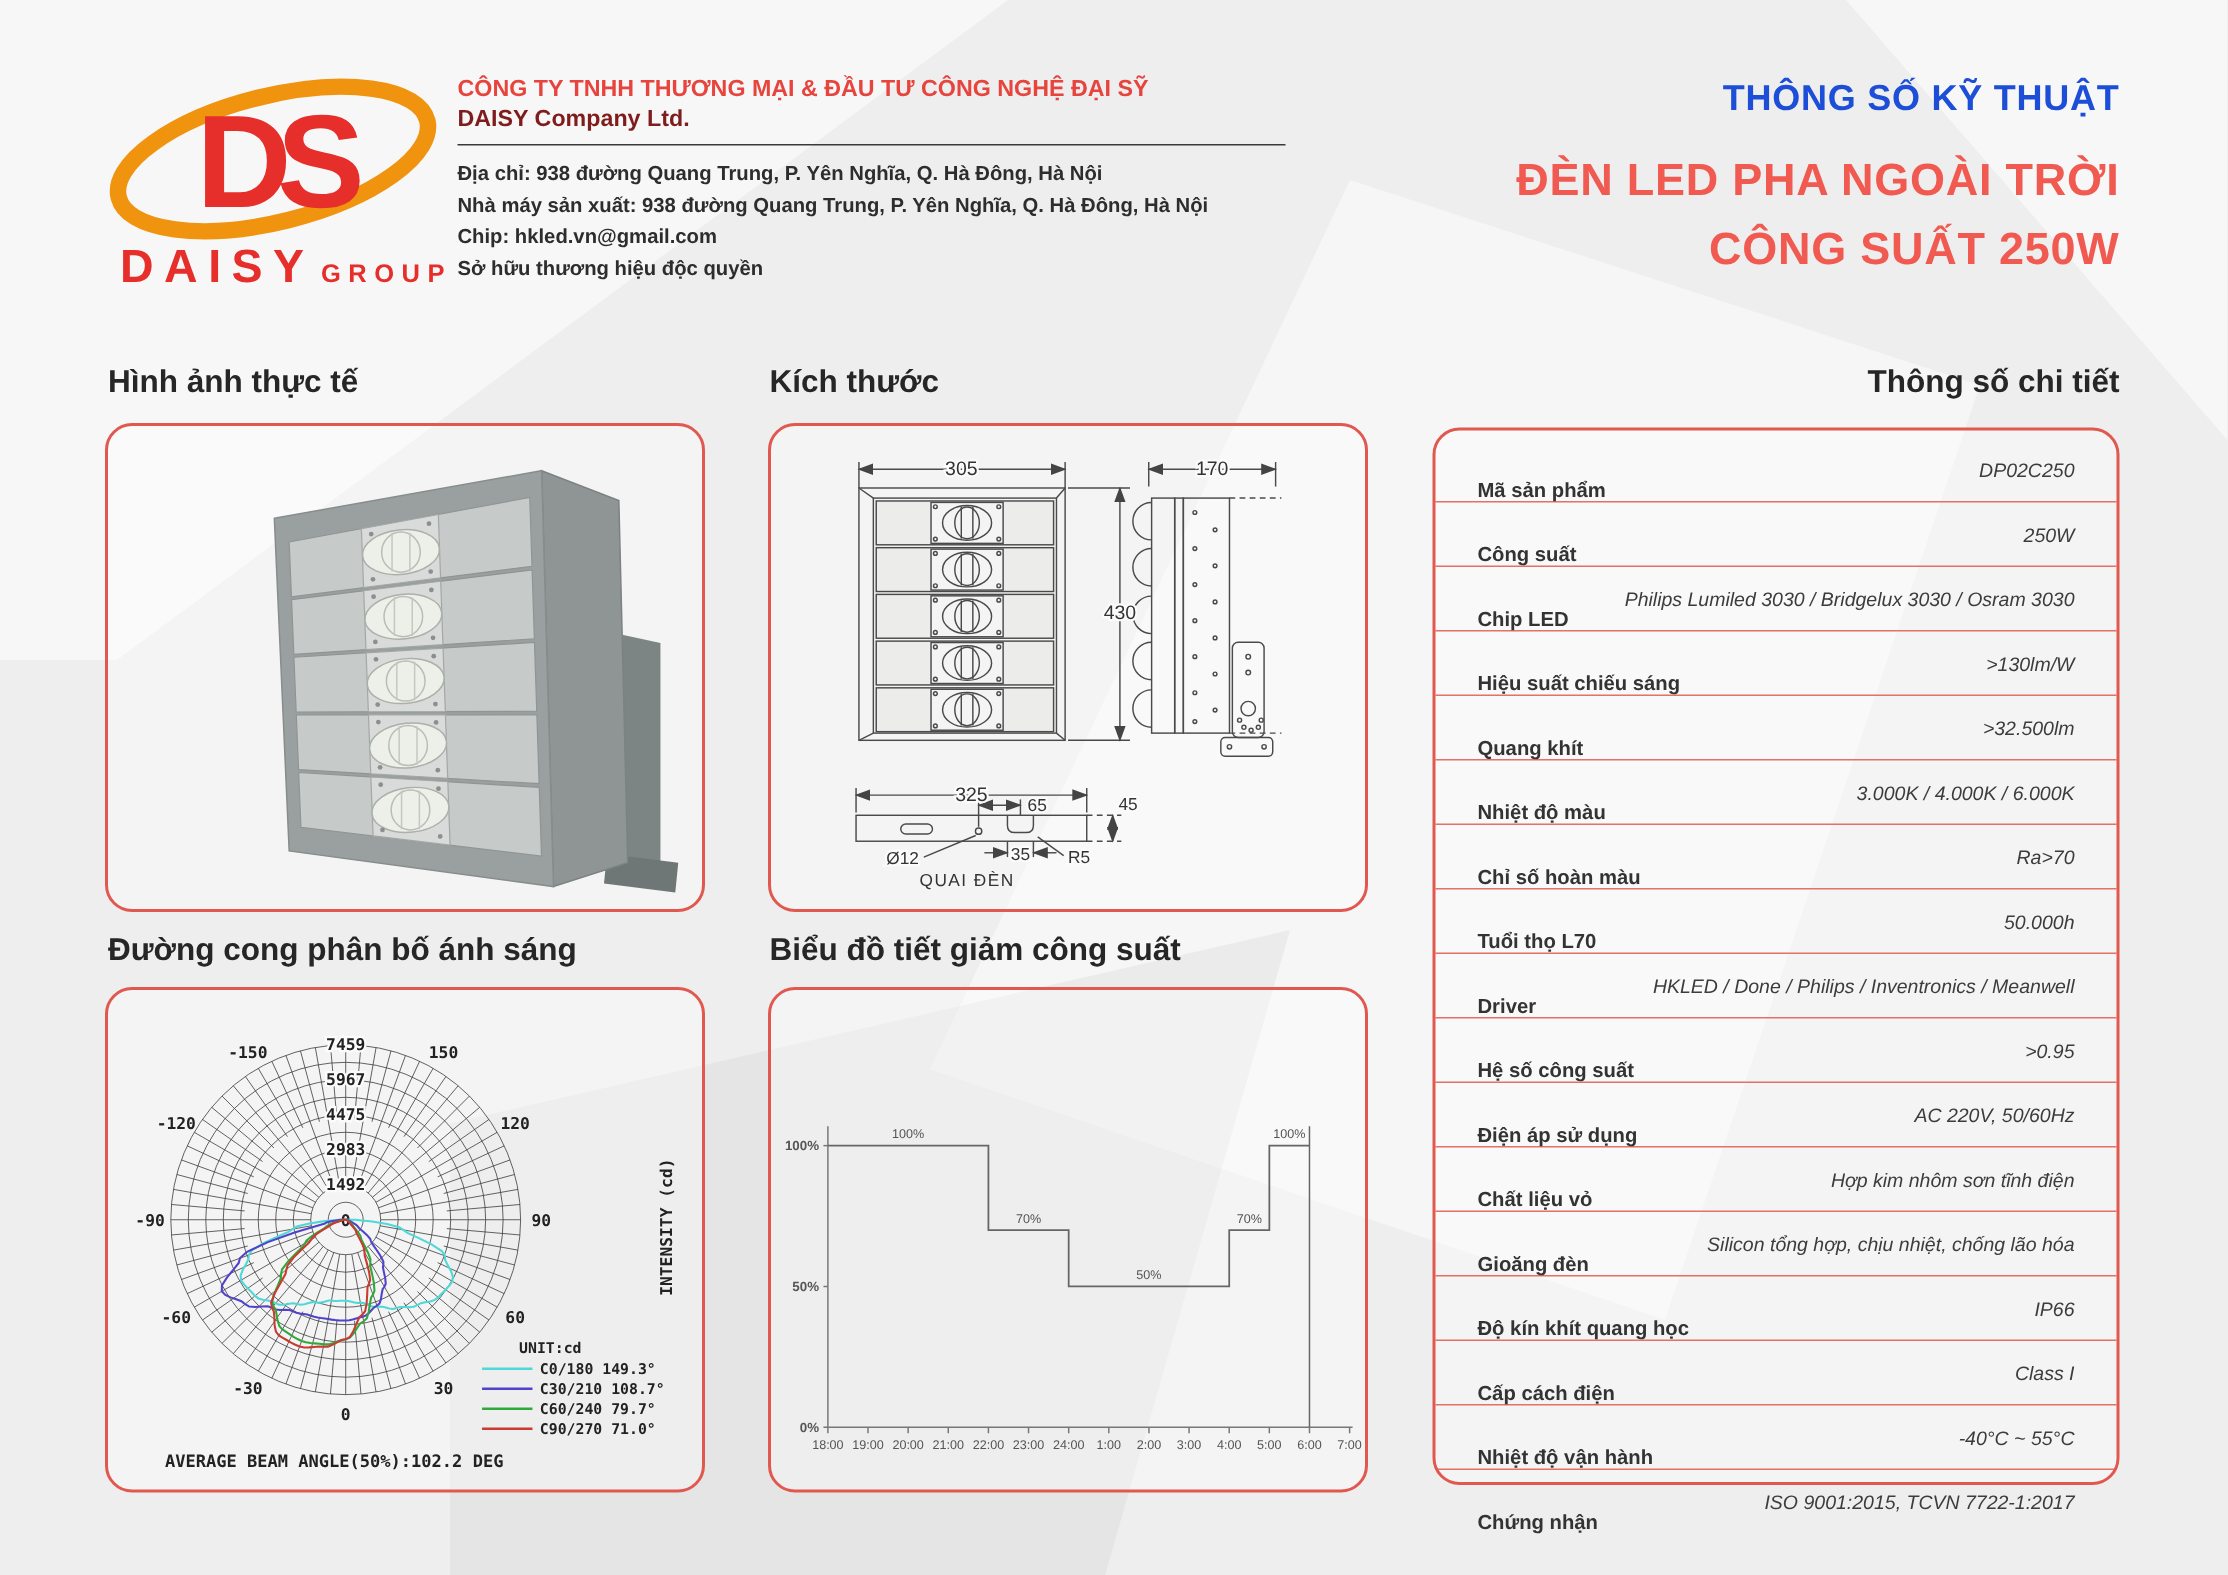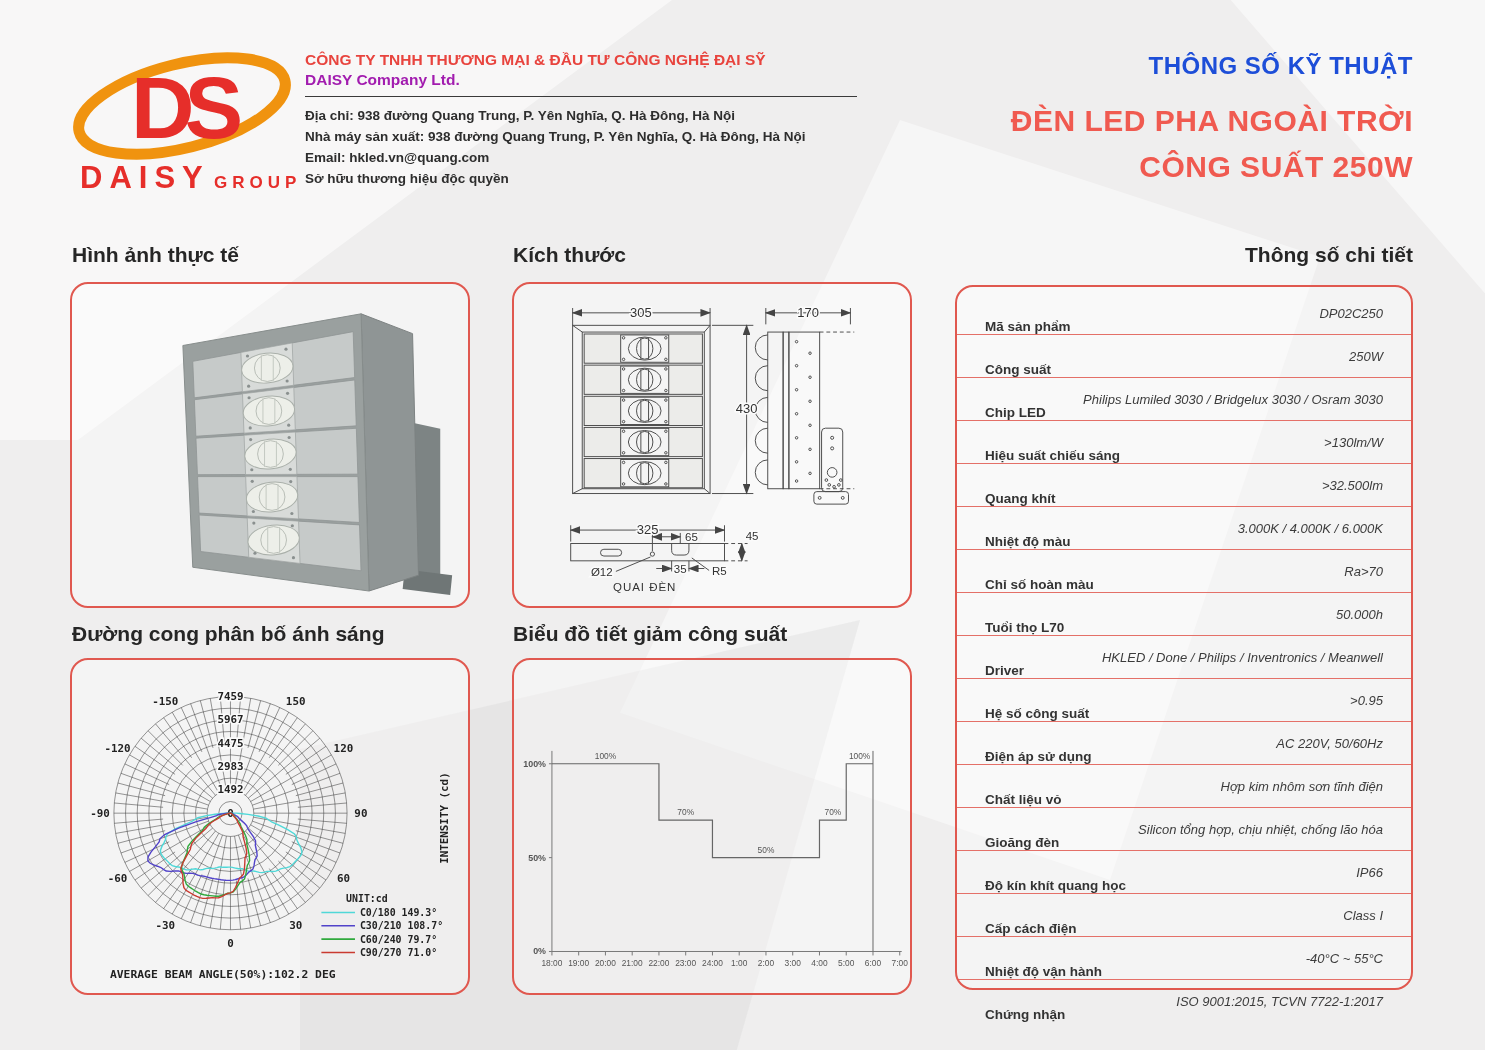--- a/index.html
+++ b/index.html
@@ -16,21 +16,21 @@
   .decor{position:absolute;pointer-events:none;}
   .decor.d1{left:-120px;top:-80px;width:900px;height:520px;background:rgba(255,255,255,.55);clip-path:polygon(0 0,100% 0,22% 100%,0 100%);}
   .decor.d2{left:620px;top:120px;width:700px;height:760px;background:rgba(255,255,255,.45);clip-path:polygon(40% 0,100% 18%,70% 100%,0 78%);}
   .decor.d3{left:300px;top:620px;width:560px;height:430px;background:rgba(210,210,210,.28);clip-path:polygon(0 30%,100% 0,78% 100%,0 100%);}
   .decor.d4{left:1040px;top:-40px;width:520px;height:420px;background:rgba(255,255,255,.5);clip-path:polygon(30% 0,100% 0,100% 100%);}
 
   
   .logo{position:absolute;left:68px;top:46px;width:232px;height:152px;}
   .company{position:absolute;left:305px;top:50px;width:562px;}
   .company .cname{color:#e8443e;font-weight:bold;font-size:15.5px;line-height:20px;}
-  .company .cname-en{color:#a21caf;font-weight:bold;font-size:15.5px;line-height:20px;margin-bottom:6px;}
+  .company .cname-en{color:#7f1d1d;font-weight:bold;font-size:15.5px;line-height:20px;margin-bottom:6px;}
   .company .divider{border-bottom:1.6px solid #3a3a3a;margin-bottom:8px;width:552px;}
   .company p{font-size:13.5px;font-weight:bold;color:var(--ink);line-height:21px;}
   .titles{position:absolute;right:72px;top:52px;text-align:right;width:560px;}
   .doc-title{font-size:24px;font-weight:bold;color:#1d4ed8;letter-spacing:.5px;margin-bottom:18px;}
   .prod-title{font-size:30px;font-weight:bold;color:var(--title-red);line-height:46px;letter-spacing:.5px;}
 
   
   .sec-title{position:absolute;font-size:21px;font-weight:bold;color:#262626;}
   .st-photo{left:72px;top:243px;}
   .st-dims{left:513px;top:243px;}
@@ -77,21 +77,21 @@
     <text x="12" y="142" font-family="Liberation Sans, sans-serif" font-size="31" font-weight="bold" fill="#e62e2a" letter-spacing="7">DAISY</text>
     <text x="146" y="142" font-family="Liberation Sans, sans-serif" font-size="17" font-weight="bold" fill="#e62e2a" letter-spacing="5">GROUP</text>
   </svg>
 
   <div class="company">
     <div class="cname">CÔNG TY TNHH THƯƠNG MẠI &amp; ĐẦU TƯ CÔNG NGHỆ ĐẠI SỸ</div>
     <div class="cname-en">DAISY Company Ltd.</div>
     <div class="divider"></div>
     <p>Địa chỉ: 938 đường Quang Trung, P. Yên Nghĩa, Q. Hà Đông, Hà Nội</p>
     <p>Nhà máy sản xuất: 938 đường Quang Trung, P. Yên Nghĩa, Q. Hà Đông, Hà Nội</p>
-    <p>Email: hkled.vn@quang.com</p>
+    <p>Chip: hkled.vn@gmail.com</p>
     <p>Sở hữu thương hiệu độc quyền</p>
   </div>
 
   <div class="titles">
     <div class="doc-title">THÔNG SỐ KỸ THUẬT</div>
     <div class="prod-title">
       <div>ĐÈN LED PHA NGOÀI TRỜI</div>
       <div>CÔNG SUẤT 250W</div>
     </div>
   </div>

